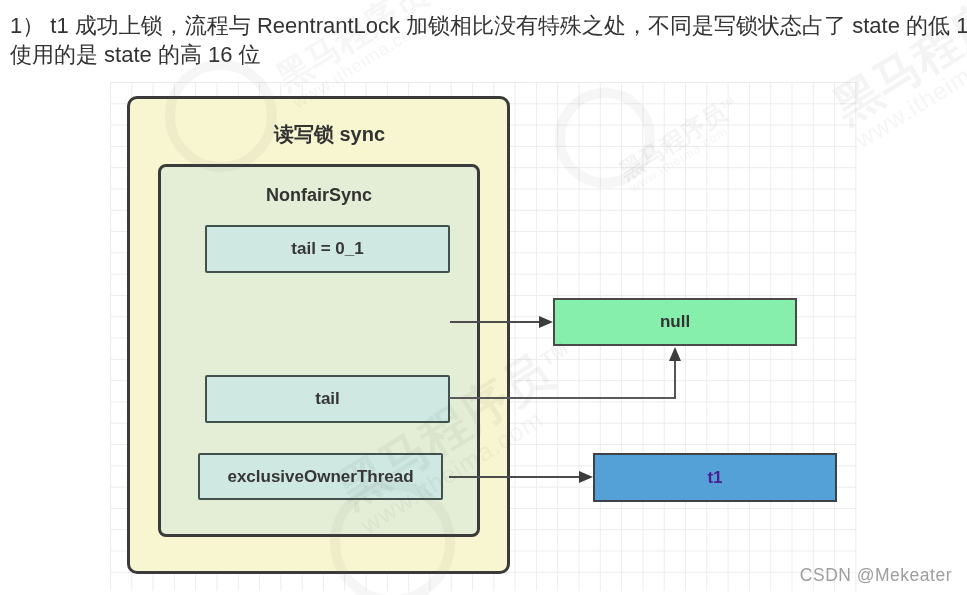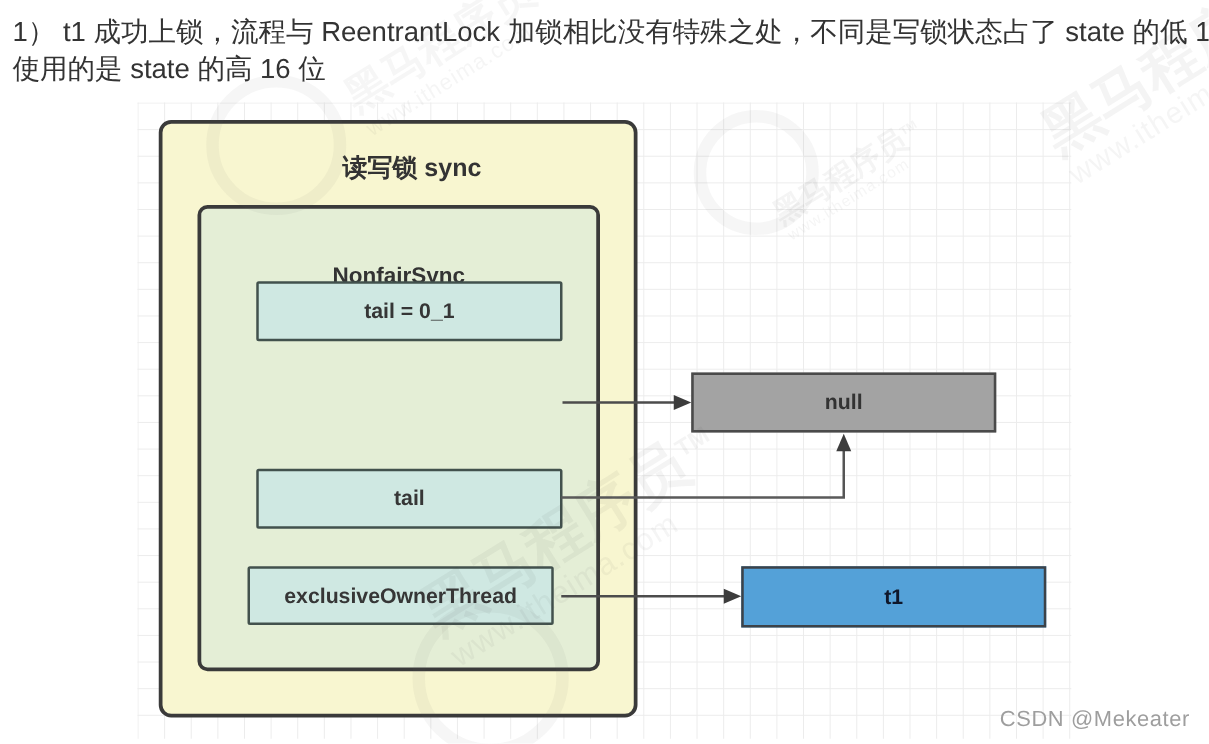--- a/index.html
+++ b/index.html
@@ -23,36 +23,36 @@
   }
 
   
   .box { position:absolute; border-style:solid; border-color:#3a3a3a; }
   .outer-box { left:127px; top:96px; width:383px; height:478px;
                background:#f8f6d0; border-width:3px; border-radius:10px; }
   .inner-box { left:158px; top:164px; width:322px; height:373px;
                background:#e4eed6; border-width:3px; border-radius:8px; }
   .title { position:absolute; text-align:center; font-weight:bold; color:#333; }
   .outer-title { left:127px; top:121px; width:383px; font-size:20px;padding-left:22px; }
-  .inner-title { left:158px; top:185px; width:322px; font-size:18px;margin-top:25px; }
+  .inner-title { left:158px; top:185px; width:322px; font-size:18px; }
 
   .field { position:absolute; width:245px; height:48px;
            background:#cfe8e2; border:2px solid #42514d; border-radius:2px;
            display:flex; align-items:center; justify-content:center;
            font-weight:bold; font-size:17px; color:#363636; }
   .f-state { left:205px; top:225px; }
   .f-head  { left:205px; top:298px; height:49px; }
   .f-tail  { left:205px; top:375px; }
   .f-eot   { left:198px; top:453px; height:47px; }
 
   .node { position:absolute; width:244px; height:48px;
           display:flex; align-items:center; justify-content:center;
           font-weight:bold; font-size:17px; color:#333; }
-  .n-null { left:553px; top:298px; background:#a3a3a3; border:2.5px solid #4a4a4a; }
-  .n-t1   { left:593px; top:453px; height:49px; background:#54a1d8; border:2.5px solid #3c4248; color:#0f172a; }
+  .n-null { left:553px; top:298px; background:#86efac; border:2.5px solid #4a4a4a; }
+  .n-t1   { left:593px; top:453px; height:49px; background:#54a1d8; border:2.5px solid #3c4248; color:#4c1d95; }
 
   
   .hline { position:absolute; height:2.5px; background:#4c4c4c; }
   .vline { position:absolute; width:2.5px;  background:#555; }
   .arr-right { position:absolute; width:0; height:0;
                border-top:6.5px solid transparent; border-bottom:6.5px solid transparent;
                border-left:14px solid #3c3c3c; }
   .arr-up    { position:absolute; width:0; height:0;
                border-left:6.5px solid transparent; border-right:6.5px solid transparent;
                border-bottom:14px solid #3c3c3c; }

